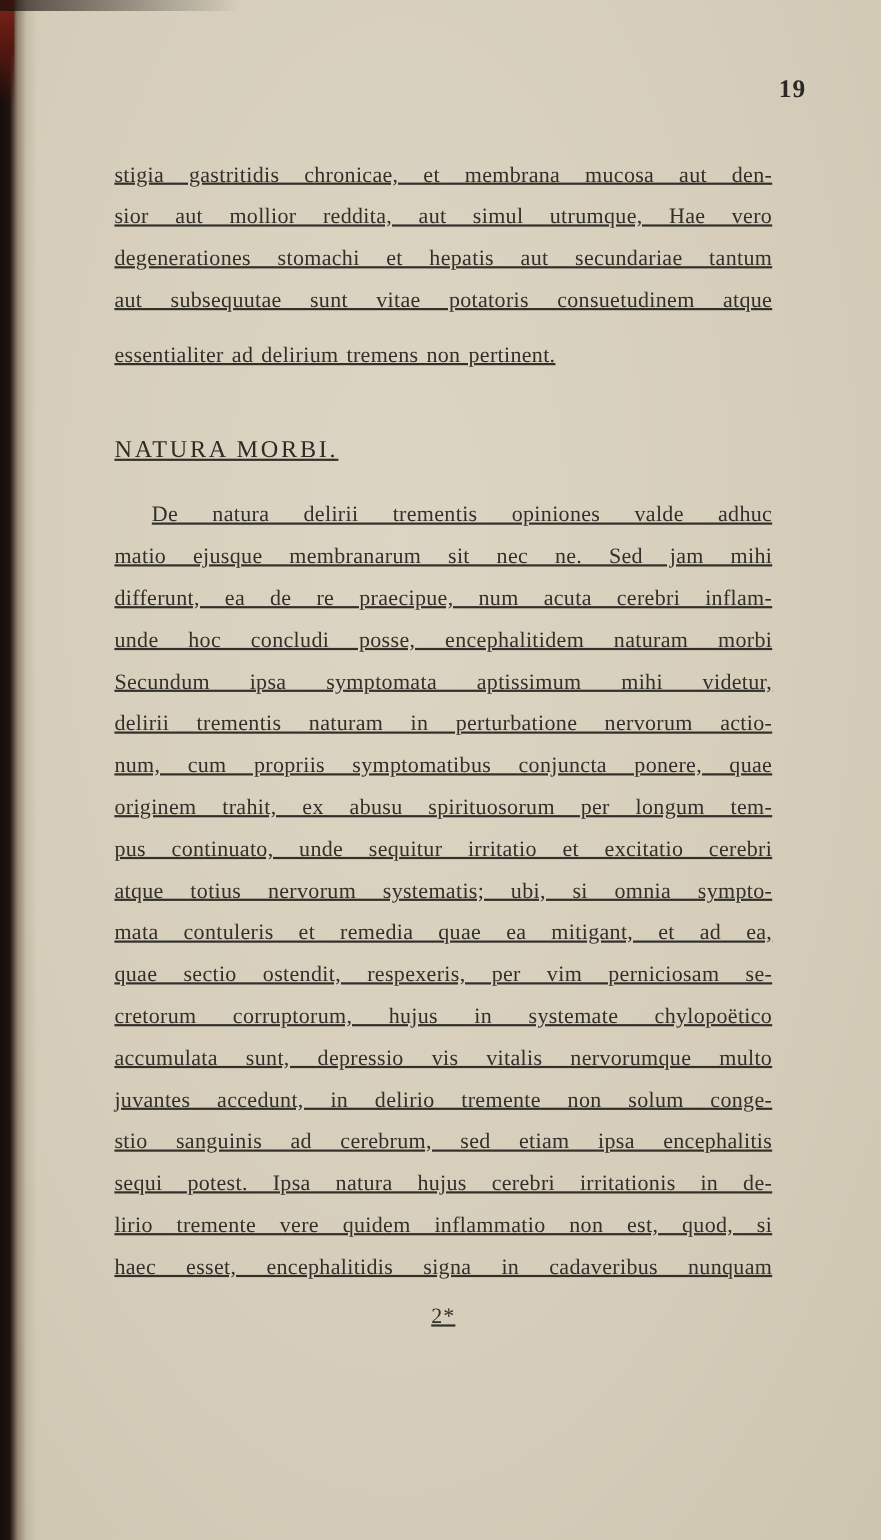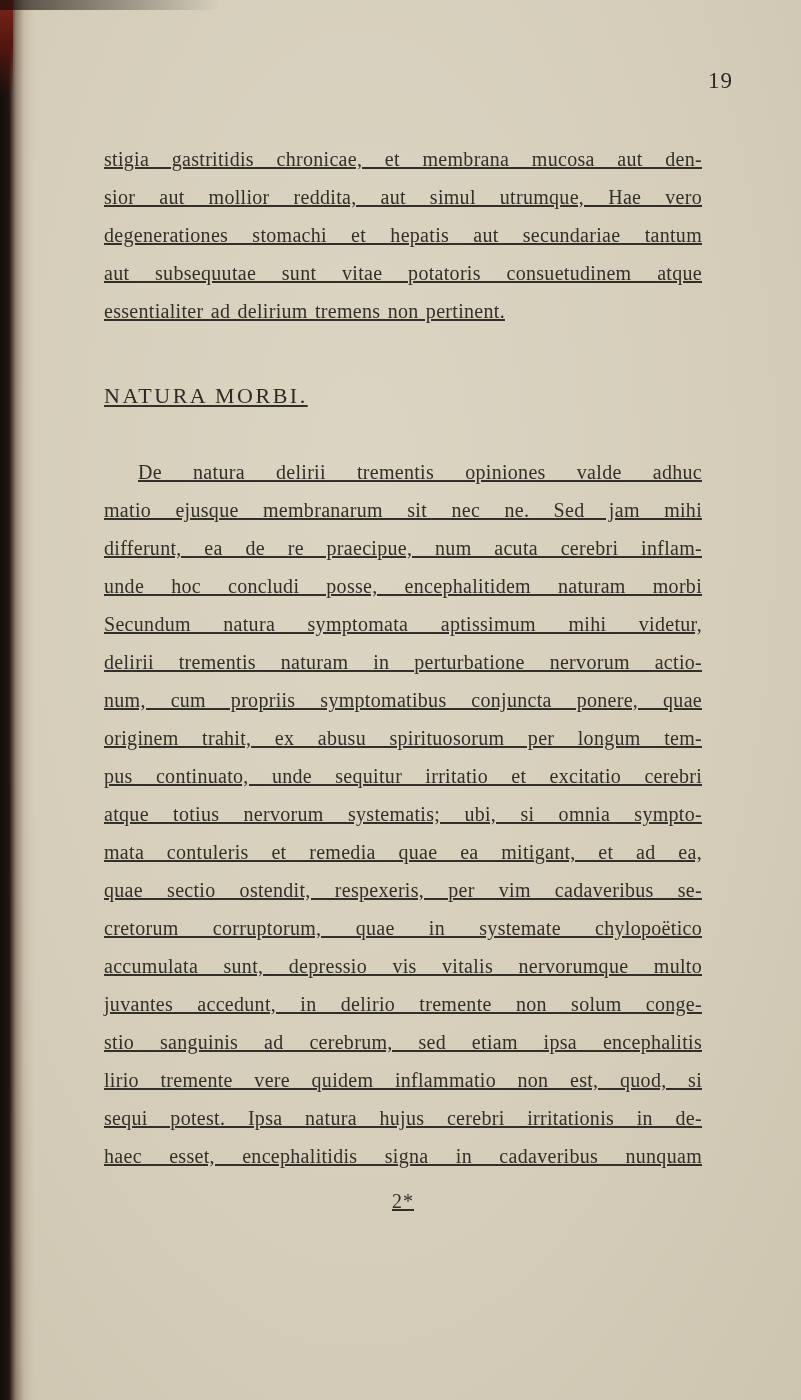--- a/index.html
+++ b/index.html
@@ -39,21 +39,21 @@
     position: absolute;
     left: 0; top: 0;
     width: 220px; height: 10px;
     background: linear-gradient(90deg, rgba(20,12,8,0.7), rgba(20,12,8,0));
   }
   .page-number {
     position: absolute;
     left: 708px;
     top: 68px;
     font-size: 23px;
-    font-weight: normal;
+    font-weight: bold;
     letter-spacing: 1px;
     color: #2c2922;
   }
   .text-block {
     position: absolute;
     left: 104px;
     top: 140px;
     width: 598px;
     text-decoration: underline;
   }
@@ -61,35 +61,36 @@
     font-size: 20px;
     line-height: 38px;
     letter-spacing: 0.3px;
     word-spacing: 2px;
     text-align: justify;
     text-align-last: justify;
     white-space: normal;
   }
   .line.end {
     text-align-last: left;
+    margin-top: 12px;
   }
   .line.indent {
     text-indent: 34px;
   }
   .heading {
     margin: 53px 0 0 0;
     padding: 0;
     text-align: left;
     font-weight: 400;
     font-size: 22px;
     letter-spacing: 2.5px;
     color: #2e2b24;
   }
   .para-2 {
-    margin-top: 44px;
+    margin-top: 28px;
   }
   .signature {
     margin-top: 15px;
     text-align: center;
     font-size: 20px;
     letter-spacing: 1px;
   }
 </style>
 </head>
 <body>
@@ -111,33 +112,33 @@
       <div class="line end">essentialiter ad delirium tremens non pertinent.</div>
     </div>
 
     <h2 class="heading">NATURA MORBI.</h2>
 
     <div class="para-2">
       <div class="line indent">De natura delirii trementis opiniones valde adhuc</div>
       <div class="line">matio ejusque membranarum sit nec ne. Sed jam mihi</div>
       <div class="line">differunt, ea de re praecipue, num acuta cerebri inflam-</div>
       <div class="line">unde hoc concludi posse, encephalitidem naturam morbi</div>
-      <div class="line">Secundum natura symptomata aptissimum mihi videtur,</div>
+      <div class="line">Secundum ipsa symptomata aptissimum mihi videtur,</div>
       <div class="line">delirii trementis naturam in perturbatione nervorum actio-</div>
       <div class="line">num, cum propriis symptomatibus conjuncta ponere, quae</div>
       <div class="line">originem trahit, ex abusu spirituosorum per longum tem-</div>
       <div class="line">pus continuato, unde sequitur irritatio et excitatio cerebri</div>
       <div class="line">atque totius nervorum systematis; ubi, si omnia sympto-</div>
       <div class="line">mata contuleris et remedia quae ea mitigant, et ad ea,</div>
-      <div class="line">quae sectio ostendit, respexeris, per vim cadaveribus se-</div>
-      <div class="line">cretorum corruptorum, quae in systemate chylopoëtico</div>
+      <div class="line">quae sectio ostendit, respexeris, per vim perniciosam se-</div>
+      <div class="line">cretorum corruptorum, hujus in systemate chylopoëtico</div>
       <div class="line">accumulata sunt, depressio vis vitalis nervorumque multo</div>
       <div class="line">juvantes accedunt, in delirio tremente non solum conge-</div>
       <div class="line">stio sanguinis ad cerebrum, sed etiam ipsa encephalitis</div>
+      <div class="line">sequi potest. Ipsa natura hujus cerebri irritationis in de-</div>
       <div class="line">lirio tremente vere quidem inflammatio non est, quod, si</div>
-      <div class="line">sequi potest. Ipsa natura hujus cerebri irritationis in de-</div>
       <div class="line">haec esset, encephalitidis signa in cadaveribus nunquam</div>
     </div>
 
     <div class="signature">2*</div>
 
   </div>
 </div>
 
 </body></html>

